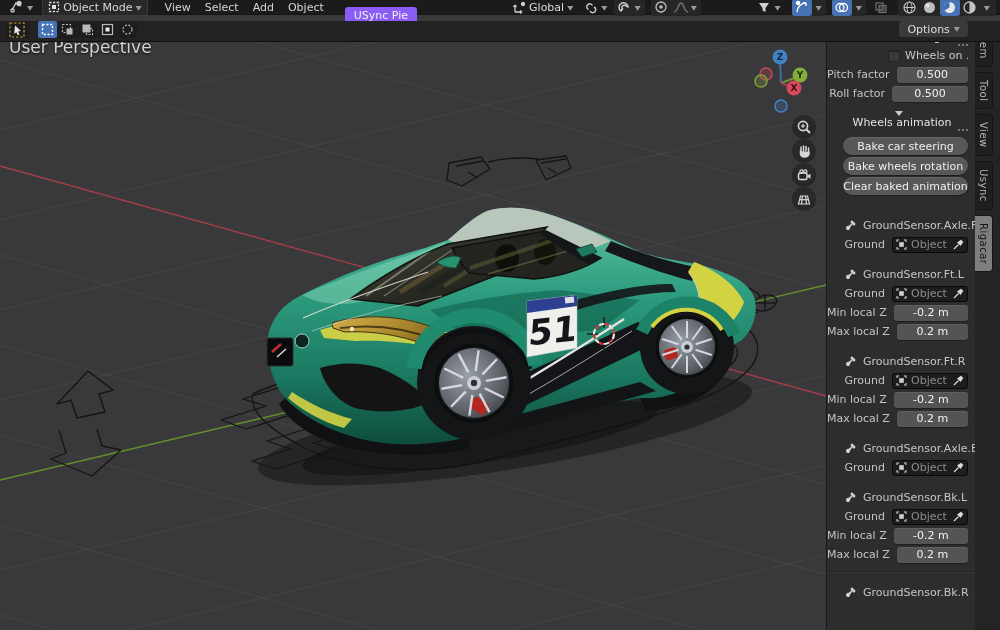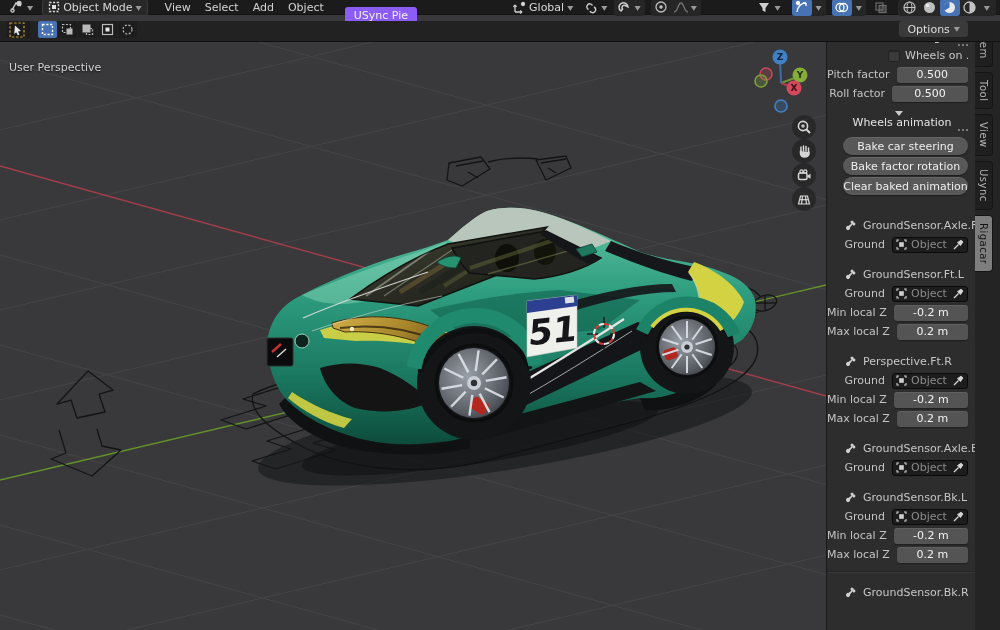--- a/index.html
+++ b/index.html
@@ -21,21 +21,21 @@
   .sep{flex:1;}
   svg.ic{display:block;}
   #options-btn{background:#3a3a3a;border-radius:3px;height:16px;display:flex;align-items:center;gap:4px;padding:0 8px;margin-right:26px;color:#dddddd;}
 
   
   .tool-sq{width:19px;height:17px;border-radius:2px;display:flex;align-items:center;justify-content:center;margin-right:1px;background:#1d1d1d;}
   .tool-sq.blue{background:#4772b3;}
 
   
   #scene{position:absolute;left:0;top:22px;z-index:1;}
-  #vp-text{position:absolute;left:9px;top:60px;z-index:5;color:#d2d2d2;text-shadow:0 1px 2px rgba(0,0,0,.8);line-height:15px;font-size:11px;}
+  #vp-text{position:absolute;left:9px;top:40px;z-index:5;color:#d2d2d2;text-shadow:0 1px 2px rgba(0,0,0,.8);line-height:15px;font-size:17px;}
   #gizmo{position:absolute;left:750px;top:48px;z-index:5;}
   .navbtn{position:absolute;left:792px;width:24px;height:24px;border-radius:50%;background:rgba(28,28,28,.55);display:flex;align-items:center;justify-content:center;z-index:5;}
 
   
   #sidebar{position:absolute;left:826px;top:22px;width:149px;height:608px;background:#2d2d2e;border-left:1px solid #1a1a1a;z-index:20;padding-top:4px;overflow:hidden;}
   .sec-head{display:flex;align-items:center;height:20px;padding:0 6px 0 8px;color:#e2e2e2;flex-direction:column;}
   .sec-head .tri{width:0;height:0;border-left:4px solid transparent;border-right:4px solid transparent;border-top:5px solid #c9c9c9;margin-right:6px;}
   .grip{width:11px;height:7px;margin-left:auto;background:
     radial-gradient(circle 1px at 1px 1px,#787878 99%,transparent),
     radial-gradient(circle 1px at 5px 1px,#787878 99%,transparent),
@@ -530,21 +530,21 @@
     </div>
 
     <div style="height:8px"></div>
     <div class="sec-head">
       <span class="tri"></span>
       <span>Wheels animation</span>
       <span class="grip"></span>
     </div>
     <div style="height:4px"></div>
     <div class="pbtn">Bake car steering</div>
-    <div class="pbtn">Bake factor rotation</div>
+    <div class="pbtn">Bake wheels rotation</div>
     <div class="pbtn">Clear baked animation</div>
 
     <div style="height:8px"></div>
     <div>
         <div class="sensor-name">
           <span>
             <svg width="13" height="13" viewBox="0 0 13 13" style="display:block">
               <g fill="#d2d2d2" transform="rotate(-45 6.5 6.5)">
                 <circle cx="3" cy="6.5" r="2"></circle>
                 <circle cx="10" cy="5.2" r="1.5"></circle>
@@ -624,21 +624,21 @@
           <span>
             <svg width="13" height="13" viewBox="0 0 13 13" style="display:block">
               <g fill="#d2d2d2" transform="rotate(-45 6.5 6.5)">
                 <circle cx="3" cy="6.5" r="2"></circle>
                 <circle cx="10" cy="5.2" r="1.5"></circle>
                 <circle cx="10" cy="7.8" r="1.5"></circle>
                 <path d="M3.5,5.2 L9.5,6 L9.5,7 L3.5,7.8 Z"></path>
               </g>
             </svg>
           </span>
-          <span>Perspective.Ft.R</span>
+          <span>GroundSensor.Ft.R</span>
         </div>
         <div class="prow">
           <span class="plabel">Ground</span>
           <span class="objfield">
             <span>
               <svg width="11" height="11" viewBox="0 0 11 11" style="display:block">
                 <g stroke="#cfcfcf" stroke-width="1.1" fill="none">
                   <path d="M1,3 L1,1 L3,1 M8,1 L10,1 L10,3 M10,8 L10,10 L8,10 M3,10 L1,10 L1,8"></path>
                   <rect x="3.2" y="3.2" width="4.6" height="4.6" fill="#cfcfcf" stroke="none"></rect>
                 </g>

